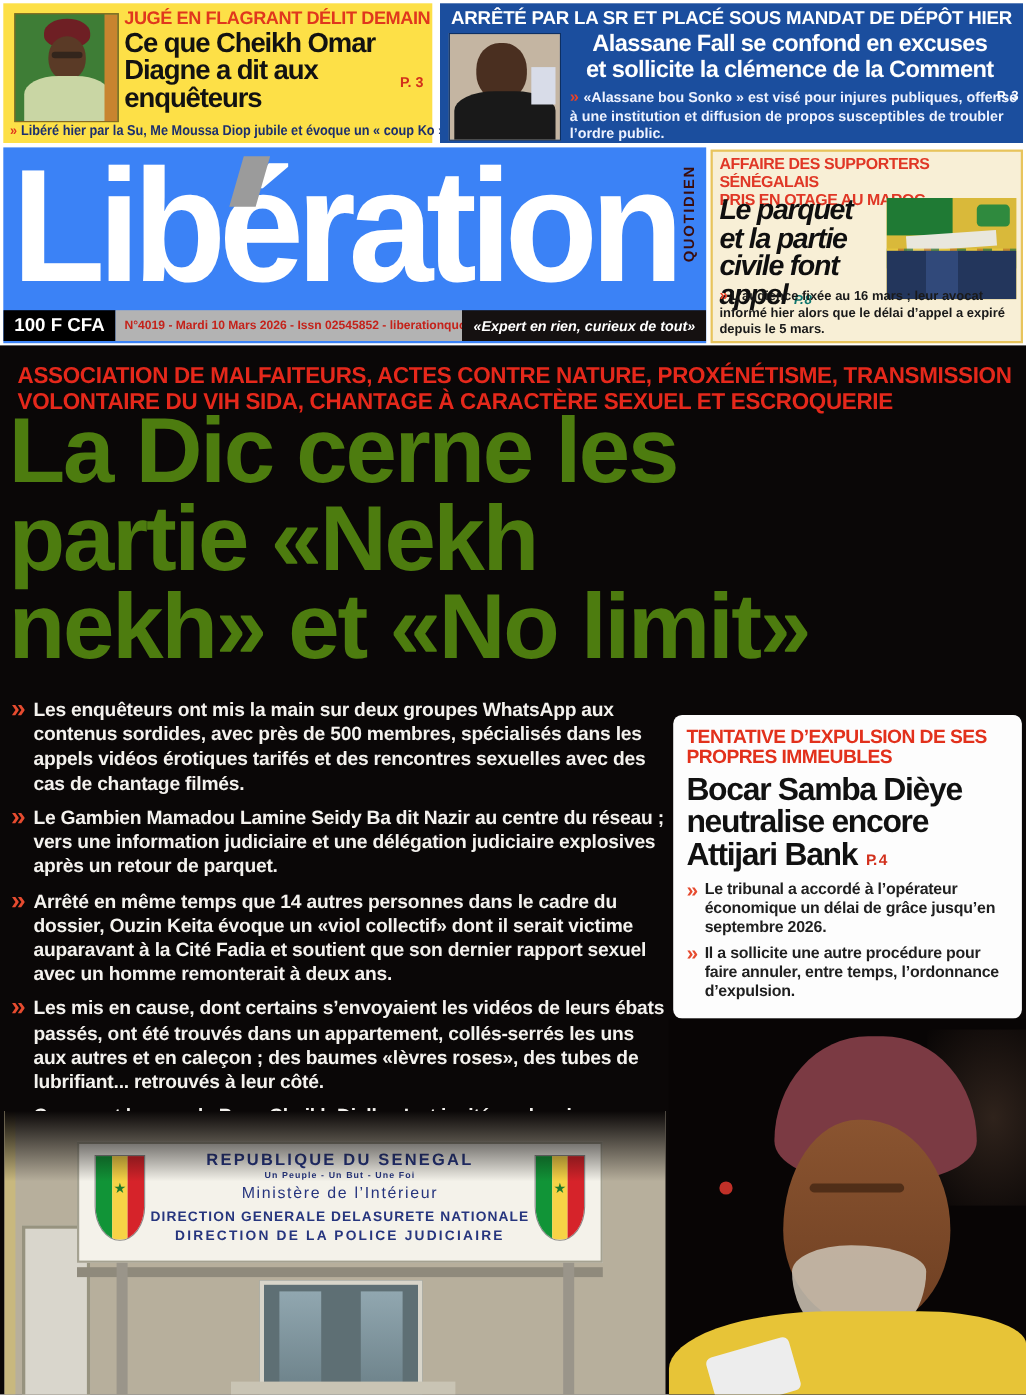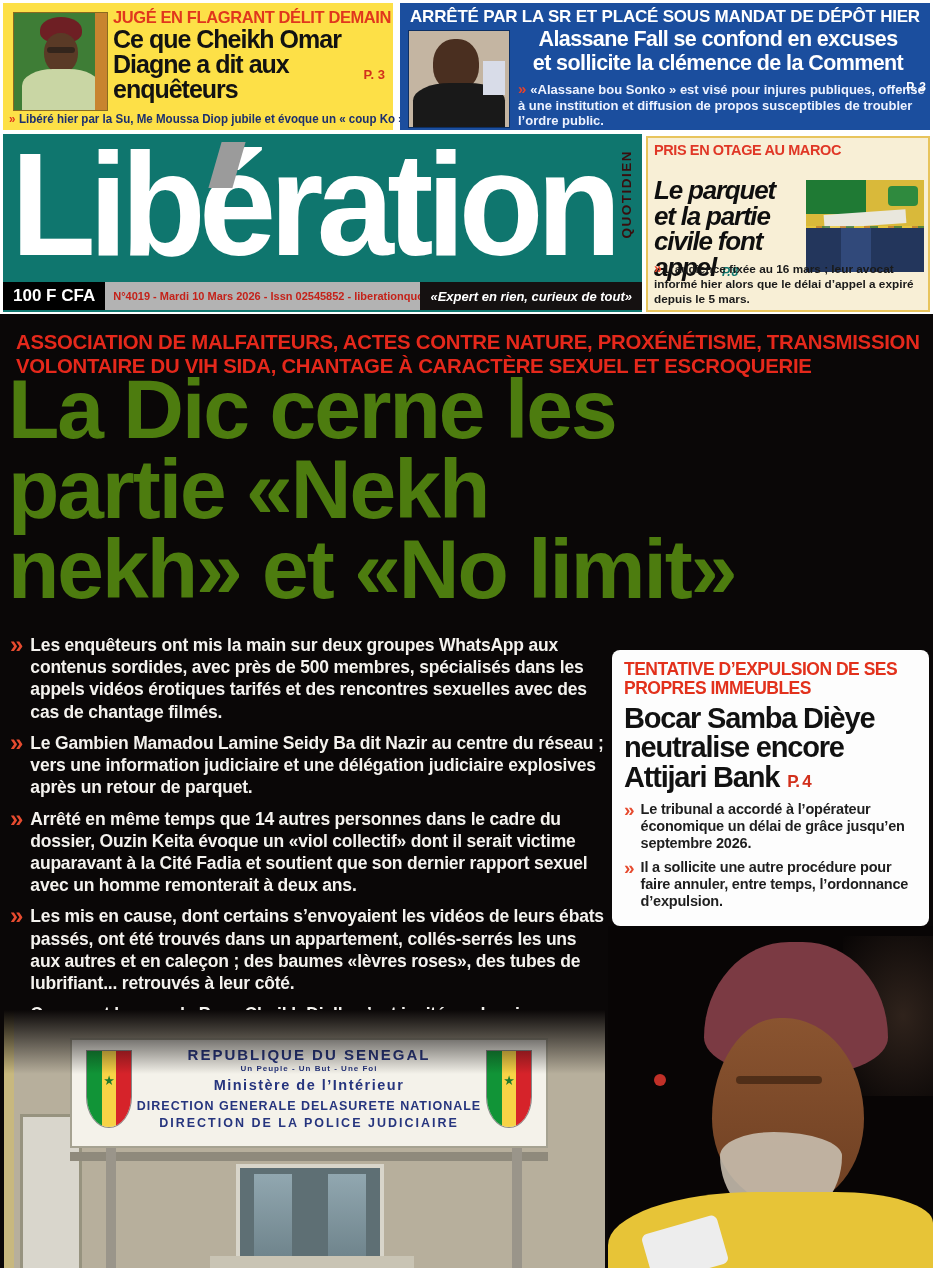--- a/index.html
+++ b/index.html
@@ -28,21 +28,21 @@
   .br-photo{left:8px;top:27px;width:100px;height:96px;background:#C4B5A2;overflow:hidden;border:1px solid #0d2f63;}
   .br-photo .head{position:absolute;left:24px;top:8px;width:46px;height:52px;background:#4A2F20;border-radius:46%;}
   .br-photo .body{position:absolute;left:4px;top:52px;width:92px;height:44px;background:#191919;border-radius:40% 40% 0 0;}
   .br-photo .card{position:absolute;right:4px;top:30px;width:22px;height:34px;background:#D8DCE8;}
   .br-headline{left:110px;top:25px;width:416px;text-align:center;color:#ffffff;font-weight:800;font-size:21.5px;line-height:1.1;letter-spacing:-0.6px;}
   .br-sub{left:118px;top:77px;width:408px;color:#EDF2FF;font-weight:700;font-size:13px;line-height:1.18;}
   .br-sub .arrow{color:#E8432A;margin-right:4px;font-size:15px;}
   .br-page{position:absolute;right:0;top:0;color:#ffffff;font-weight:700;font-size:12px;}
 
   
-  .masthead{left:3px;top:134px;width:639px;height:178px;background:#0f766e;overflow:hidden;text-decoration:underline;}
+  .masthead{left:3px;top:134px;width:639px;height:178px;background:#3b82f6;overflow:hidden;text-decoration:underline;}
   .mh-title{position:absolute;left:8px;top:-6px;color:#ffffff;font-weight:800;font-size:146px;
             letter-spacing:-7px;line-height:1.05;transform:scaleX(0.95);transform-origin:left top;white-space:nowrap;}
   .mh-accent{position:absolute;left:212px;top:8px;width:24px;height:46px;background:#9B9B9B;transform:skewX(-16deg);}
   .mh-edition{position:absolute;right:8px;top:16px;color:#3A0D0D;font-weight:700;font-size:13.5px;letter-spacing:1.5px;
               writing-mode:vertical-rl;transform:rotate(180deg);}
   .mh-strip{position:absolute;left:0;right:0;bottom:2px;height:28px;display:flex;align-items:stretch;}
   .mh-price{background:#000;color:#fff;font-weight:800;font-size:17px;display:flex;align-items:center;padding:0 10px;}
   .mh-issue{background:#B3B3B3;color:#C4221A;font-weight:700;font-size:11px;flex:1;display:flex;align-items:center;
             padding-left:8px;white-space:nowrap;overflow:hidden;}
   .mh-slogan{background:#151111;color:#fff;font-style:italic;font-weight:700;font-size:13px;display:flex;align-items:center;
@@ -73,42 +73,42 @@
   .m-bullet{display:flex;gap:7px;margin-bottom:9px;}
   .m-bullet .arrow{color:#E64B2F;font-weight:800;font-size:24px;line-height:0.9;flex:0 0 auto;}
   .m-bullet .txt{color:#F4F2EE;font-weight:700;font-size:17.5px;line-height:1.27;letter-spacing:-0.2px;}
   .m-page{color:#E5473a;font-weight:800;font-size:13px;margin-left:10px;}
 
   
   .story2{left:612px;top:650px;width:317px;height:276px;background:#FDFDFD;border-radius:8px;box-sizing:border-box;
           padding:10px 8px 8px 12px;}
   .s2-kicker{color:#E2311C;font-weight:800;font-size:17.5px;line-height:1.1;letter-spacing:-0.5px;}
   .s2-headline{color:#111;font-weight:800;font-size:29px;line-height:1.02;letter-spacing:-1.2px;margin-top:5px;}
-  .s2-page{color:#D2301C;font-weight:800;font-size:17px;margin-left:8px;}
+  .s2-page{color:#D2301C;font-weight:800;font-size:14px;margin-left:8px;}
   .s2-bullets{margin-top:9px;}
   .s2-bullet{display:flex;gap:6px;margin-bottom:6px;}
   .s2-bullet .arrow{color:#E64B2F;font-weight:800;font-size:19px;line-height:0.95;flex:0 0 auto;}
   .s2-bullet .txt{color:#1F1F1F;font-weight:700;font-size:14.5px;line-height:1.18;letter-spacing:-0.2px;}
 
   
   .photo-building{left:4px;top:1010px;width:601px;height:258px;background:#B7AF9C;overflow:hidden;}
   .pb-top{position:absolute;left:0;top:0;width:100%;height:64px;background:linear-gradient(#0A0707,rgba(10,7,7,0));}
   .pb-edge{position:absolute;left:0;top:0;width:10px;height:100%;background:#C8B87E;}
   .pb-ldoor{position:absolute;left:16px;top:104px;width:56px;height:154px;background:#D9D6CC;border:3px solid #97937f;}
   .pb-sign{position:absolute;left:66px;top:28px;width:478px;height:110px;background:#F4F2EA;border:2px solid #A5A291;box-sizing:border-box;}
   .crest{position:absolute;top:10px;width:44px;height:76px;border-radius:0 0 50% 50%/0 0 40% 40%;overflow:hidden;border:1px solid #888;}
   .crest.l{left:14px;} .crest.r{right:14px;}
   .crest .g{position:absolute;left:0;top:0;width:34%;height:100%;background:#119437;}
   .crest .y{position:absolute;left:34%;top:0;width:32%;height:100%;background:#F7D346;}
   .crest .r{position:absolute;right:0;top:0;width:34%;height:100%;background:#D6232A;}
   .crest .star{position:absolute;left:50%;top:38%;transform:translate(-50%,-50%);color:#1f7a2c;font-size:13px;}
   .pb-text{position:absolute;left:64px;right:64px;top:6px;text-align:center;color:#26357E;}
   .pb-l1{font-weight:800;font-size:15px;letter-spacing:2px;}
   .pb-l2{font-weight:700;font-size:8px;letter-spacing:1px;margin-top:1px;}
-  .pb-l3{font-weight:700;font-size:14.5px;letter-spacing:1.5px;margin-top:4px;}
+  .pb-l3{font-weight:400;font-size:14.5px;letter-spacing:1.5px;margin-top:4px;}
   .pb-l4{font-weight:800;font-size:12.5px;letter-spacing:1px;margin-top:6px;white-space:nowrap;}
   .pb-l5{font-weight:800;font-size:12.5px;letter-spacing:2px;margin-top:3px;}
   .pb-lintel{position:absolute;left:66px;top:142px;width:478px;height:9px;background:#8F8A7C;}
   .pb-post{position:absolute;top:138px;width:10px;height:120px;background:#9A958A;}
   .pb-doorway{position:absolute;left:232px;top:154px;width:148px;height:104px;background:#5E6F74;border:4px solid #D8D5CA;box-sizing:border-box;}
   .pb-doorway .glass{position:absolute;top:6px;width:38px;height:86px;background:linear-gradient(#91A7B0,#6E838B);}
   .pb-doorway .glass.a{left:14px;} .pb-doorway .glass.b{right:14px;}
   .pb-steps{position:absolute;left:206px;bottom:0;width:204px;height:12px;background:#C9C4B4;}
 
   
@@ -167,20 +167,21 @@
     <div class="mh-edition">QUOTIDIEN</div>
     <div class="mh-strip">
       <div class="mh-price">100 F CFA</div>
       <div class="mh-issue">N°4019 - Mardi 10 Mars 2026 - Issn 02545852 - liberationquotidien@gmail.com</div>
       <div class="mh-slogan">«Expert en rien, curieux de tout»</div>
     </div>
   </div>
 
   <div class="abs rightcol">
     <div class="rc-kicker">
+      <div>AFFAIRE DES SUPPORTERS SÉNÉGALAIS</div>
       <div>PRIS EN OTAGE AU MAROC</div>
     </div>
     <div class="rc-headline">
       <div>Le parquet</div>
       <div>et la partie</div>
       <div>civile font</div>
       <div><span>appel</span><span class="rc-page">P. 8</span></div>
     </div>
     <div class="rc-photo">
       <div class="green"></div>

